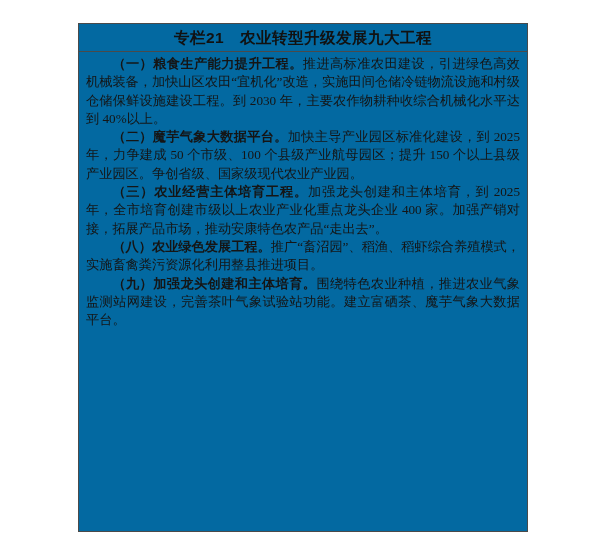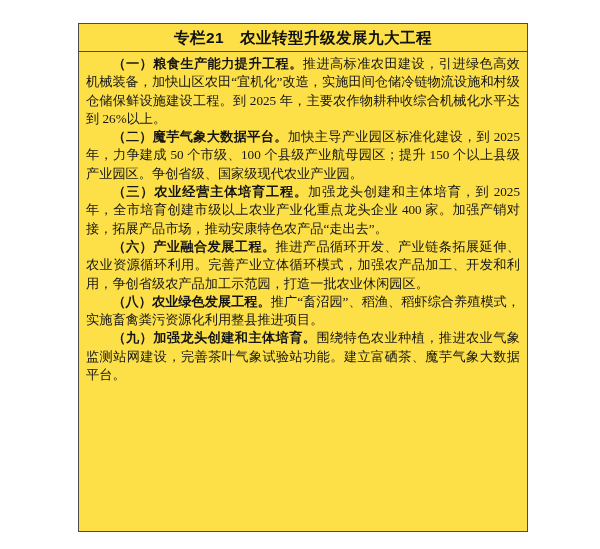--- a/index.html
+++ b/index.html
@@ -15,21 +15,21 @@
     overflow: hidden;
   }
   .callout-box {
     position: absolute;
     left: 78px;
     top: 23px;
     width: 450px;
     height: 509px;
     box-sizing: border-box;
     border: 1px solid #4a4a4a;
-    background: #fde047;
+    background: #0369a1;
   }
   .box-title {
     height: 28px;
     line-height: 28px;
     box-sizing: border-box;
     border-bottom: 1px solid #4a4a4a;
     text-align: center;
     font-family: "Liberation Sans", "DejaVu Sans", sans-serif;
     font-weight: bold;
     font-size: 15.5px;
@@ -51,20 +51,19 @@
   .lead {
     font-weight: bold;
   }
 </style>
 </head>
 <body style="background: rgb(255, 255, 255);">
 
 <div class="callout-box" style="border-color: rgb(74, 74, 74);">
   <div class="box-title" style="border-bottom-color: rgb(74, 74, 74);">专栏21　农业转型升级发展九大工程</div>
   <div class="box-body" style="color: rgb(21, 21, 21);">
-      <p><span class="lead">（一）粮食生产能力提升工程。</span><span>推进高标准农田建设，引进绿色高效机械装备，加快山区农田“宜机化”改造，实施田间仓储冷链物流设施和村级仓储保鲜设施建设工程。到 2025 年，主要农作物耕种收综合机械化水平达到 26%以上。</span></p>
+      <p><span class="lead">（一）粮食生产能力提升工程。</span><span>推进高标准农田建设，引进绿色高效机械装备，加快山区农田“宜机化”改造，实施田间仓储冷链物流设施和村级仓储保鲜设施建设工程。到 2030 年，主要农作物耕种收综合机械化水平达到 40%以上。</span></p>
       <p><span class="lead">（二）魔芋气象大数据平台。</span><span>加快主导产业园区标准化建设，到 2025 年，力争建成 50 个市级、100 个县级产业航母园区；提升 150 个以上县级产业园区。争创省级、国家级现代农业产业园。</span></p>
       <p><span class="lead">（三）农业经营主体培育工程。</span><span>加强龙头创建和主体培育，到 2025 年，全市培育创建市级以上农业产业化重点龙头企业 400 家。加强产销对接，拓展产品市场，推动安康特色农产品“走出去”。</span></p>
-      <p><span class="lead">（六）产业融合发展工程。</span><span>推进产品循环开发、产业链条拓展延伸、农业资源循环利用。完善产业立体循环模式，加强农产品加工、开发和利用，争创省级农产品加工示范园，打造一批农业休闲园区。</span></p>
       <p><span class="lead">（八）农业绿色发展工程。</span><span>推广“畜沼园”、稻渔、稻虾综合养殖模式，实施畜禽粪污资源化利用整县推进项目。</span></p>
       <p><span class="lead">（九）加强龙头创建和主体培育。</span><span>围绕特色农业种植，推进农业气象监测站网建设，完善茶叶气象试验站功能。建立富硒茶、魔芋气象大数据平台。</span></p>
     </div>
 </div>
 
 </body></html>

